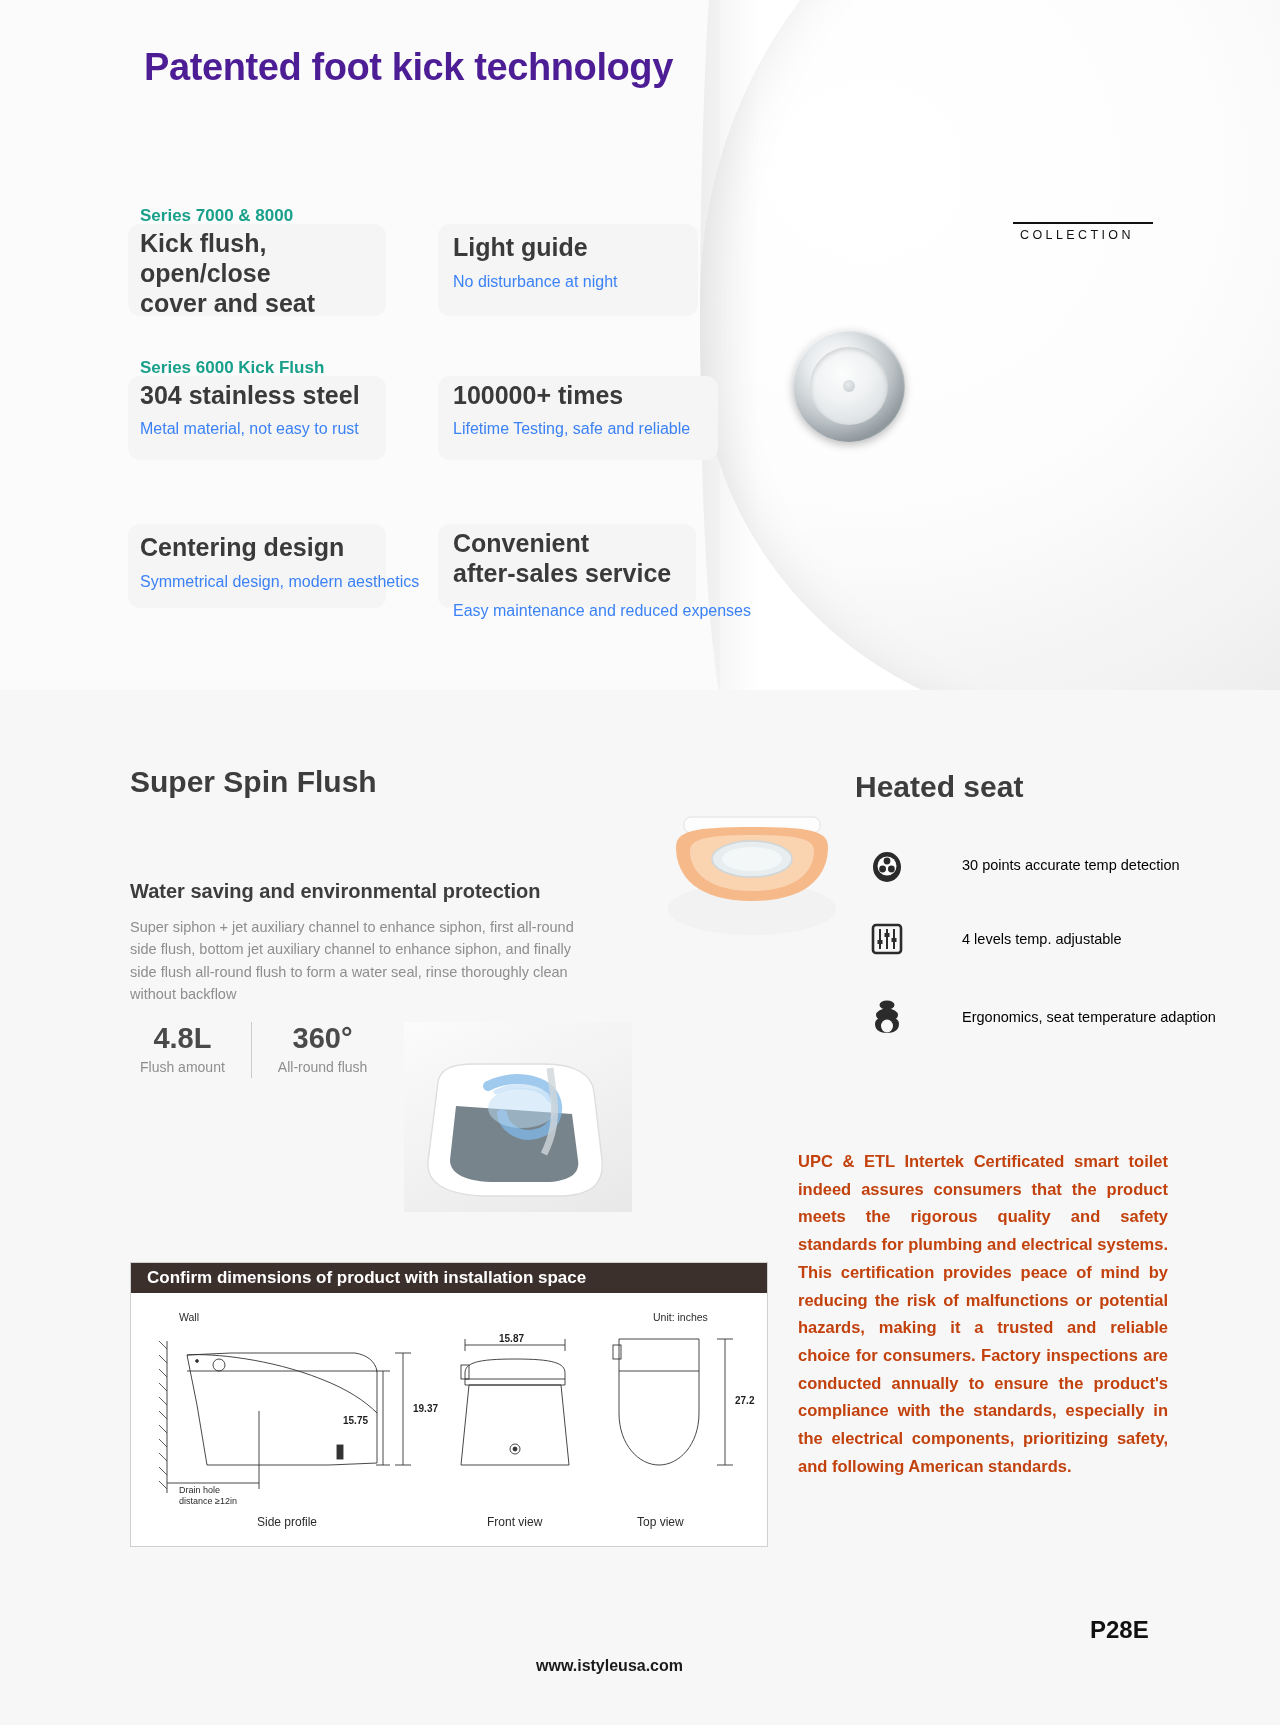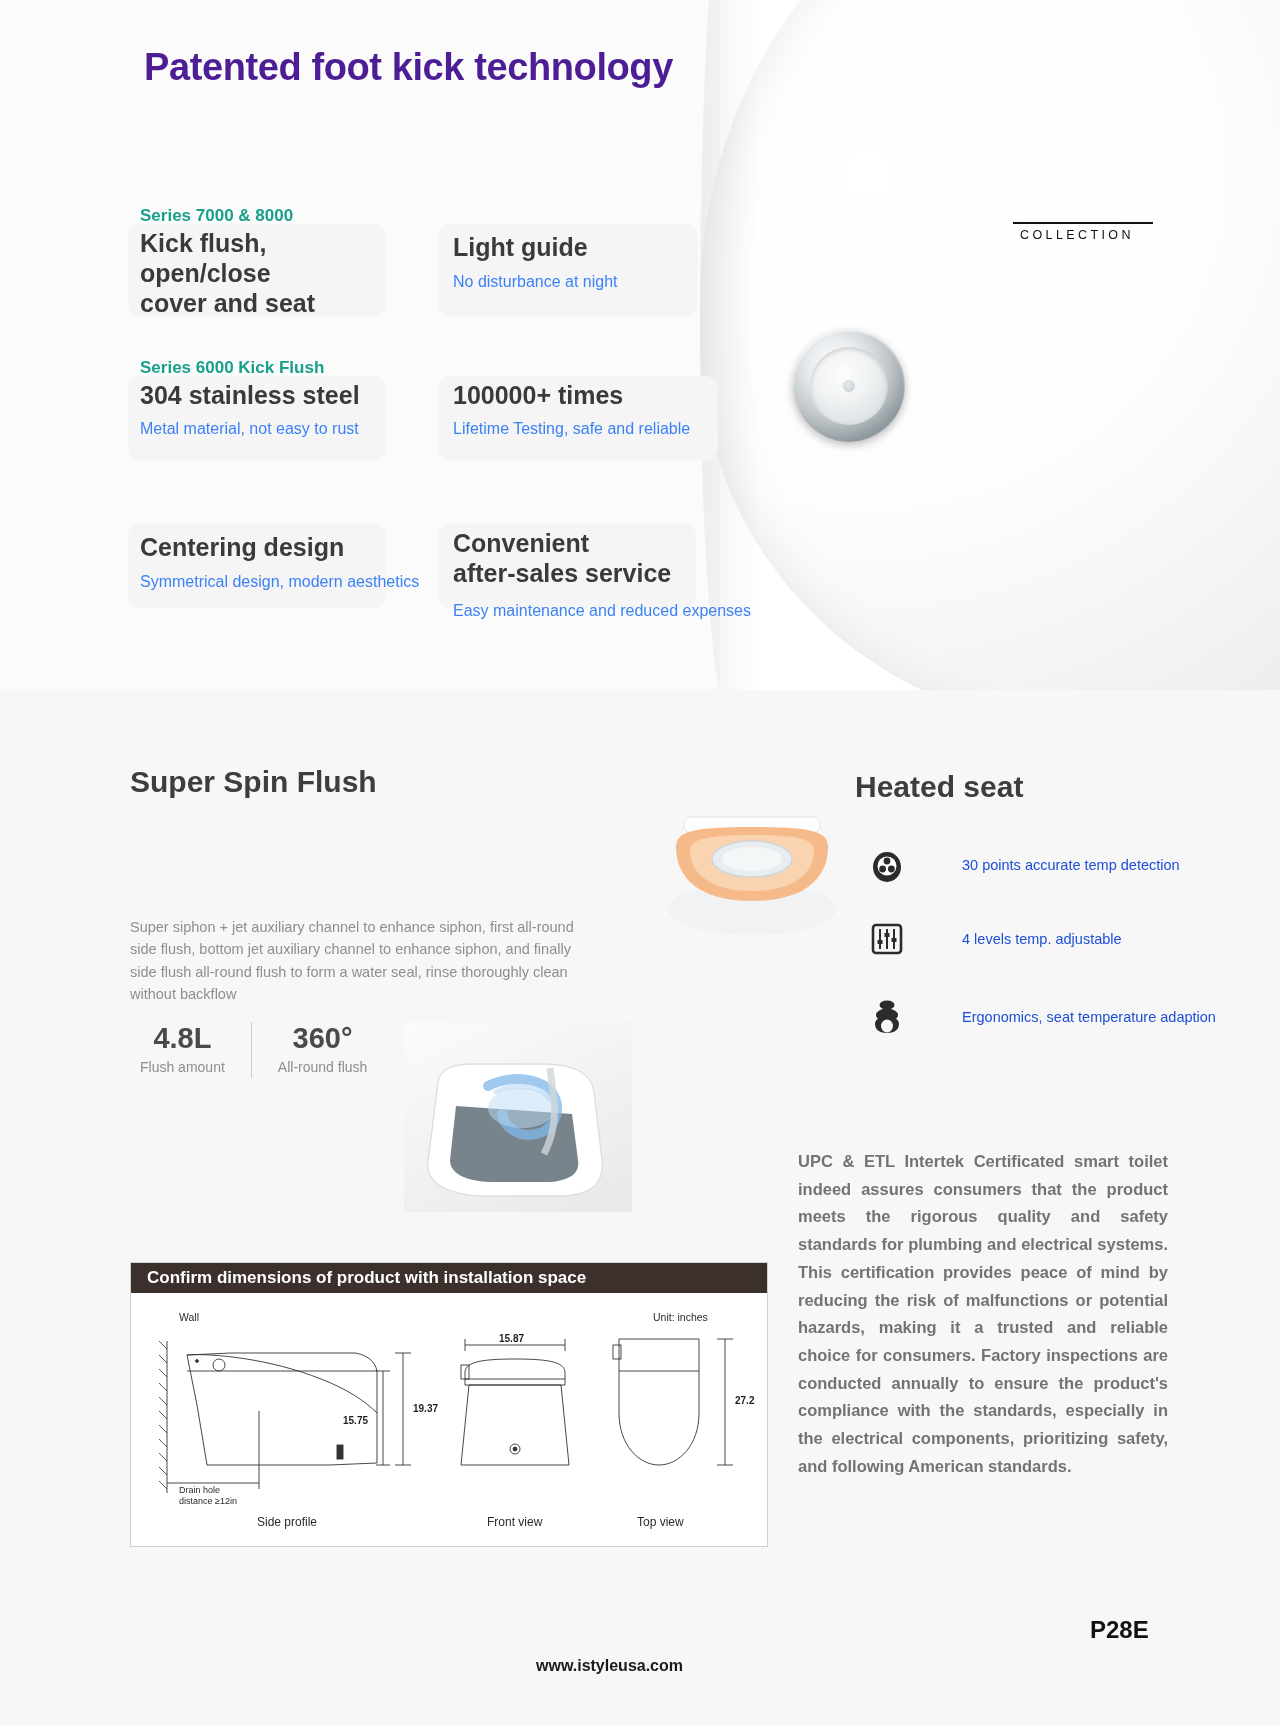--- a/index.html
+++ b/index.html
@@ -124,26 +124,26 @@
   
   .flush-img {
     position: absolute; left: 404px; top: 1022px;
     width: 228px; height: 190px;
     background: linear-gradient(155deg, #fbfbfb 0%, #f0f0f0 60%, #e8e8e8 100%);
   }
 
   
   .hs-row { position: absolute; display: flex; align-items: center; }
   .hs-icon { width: 38px; height: 38px; flex: none; }
-  .hs-text { font-size: 14.5px; color: #1d4ed8; margin-left: 56px; white-space: nowrap; }
+  .hs-text { font-size: 14.5px; color: #000000; margin-left: 56px; white-space: nowrap; }
 
   
   .cert-par {
     position: absolute; left: 798px; top: 1148px; width: 370px;
-    font-size: 16.5px; font-weight: bold; color: #737373;
+    font-size: 16.5px; font-weight: bold; color: #c2410c;
     line-height: 1.68; text-align: justify;
   }
 
   
   .dim-box {
     position: absolute; left: 130px; top: 1262px;
     width: 638px; height: 285px;
     background: #ffffff; border: 1px solid #d0d0d0;
   }
   .dim-head {
@@ -221,20 +221,21 @@
       <div class="feat-card" style="left:310px; top:314px; width:258px; height:84px;"></div>
       <div class="card-title" style="left:325px; top:318px;">Convenient
 after-sales service</div>
       <div class="card-sub" style="left:325px; top:392px;">Easy maintenance and reduced expenses</div>
     </div>
   </div>
 
   <div class="lower-section"></div>
 
   <div class="h2" style="left:130px; top:765px;">Super Spin Flush</div>
+  <div class="h3" style="left:130px; top:880px;">Water saving and environmental protection</div>
   <div class="body-text" style="left:130px; top:916px;">Super siphon + jet auxiliary channel to enhance siphon, first all-round side flush, bottom jet auxiliary channel to enhance siphon, and finally side flush all-round flush to form a water seal, rinse thoroughly clean without backflow</div>
 
   <div class="stats">
     <div class="stat">
       <div class="stat-val">4.8L</div>
       <div class="stat-lab">Flush amount</div>
     </div>
     <div class="stat-div"></div>
     <div class="stat">
       <div class="stat-val">360°</div>

